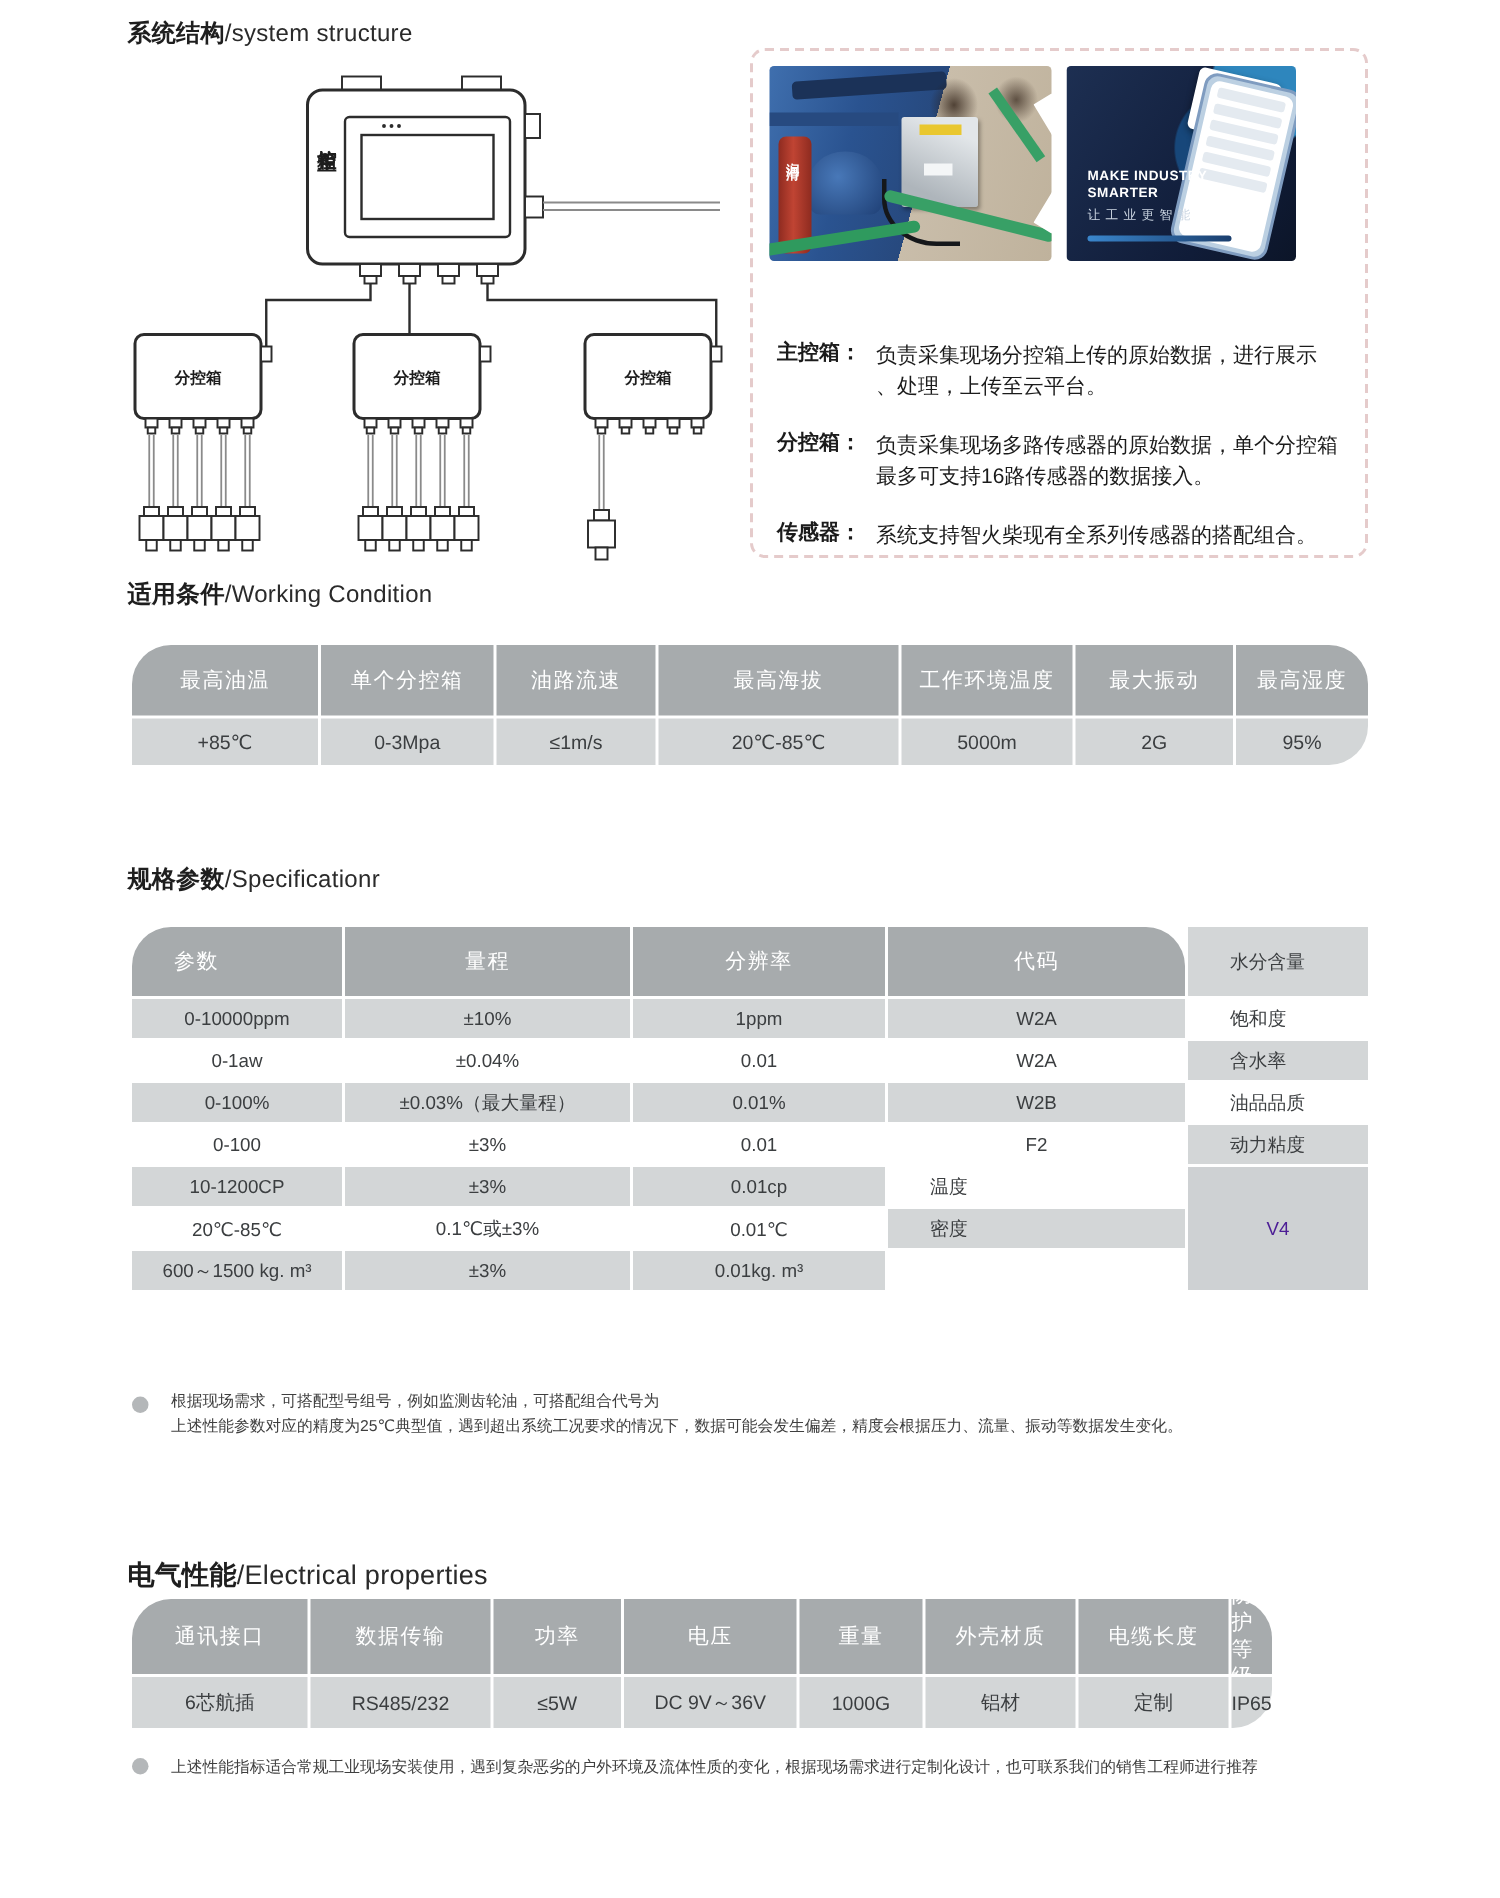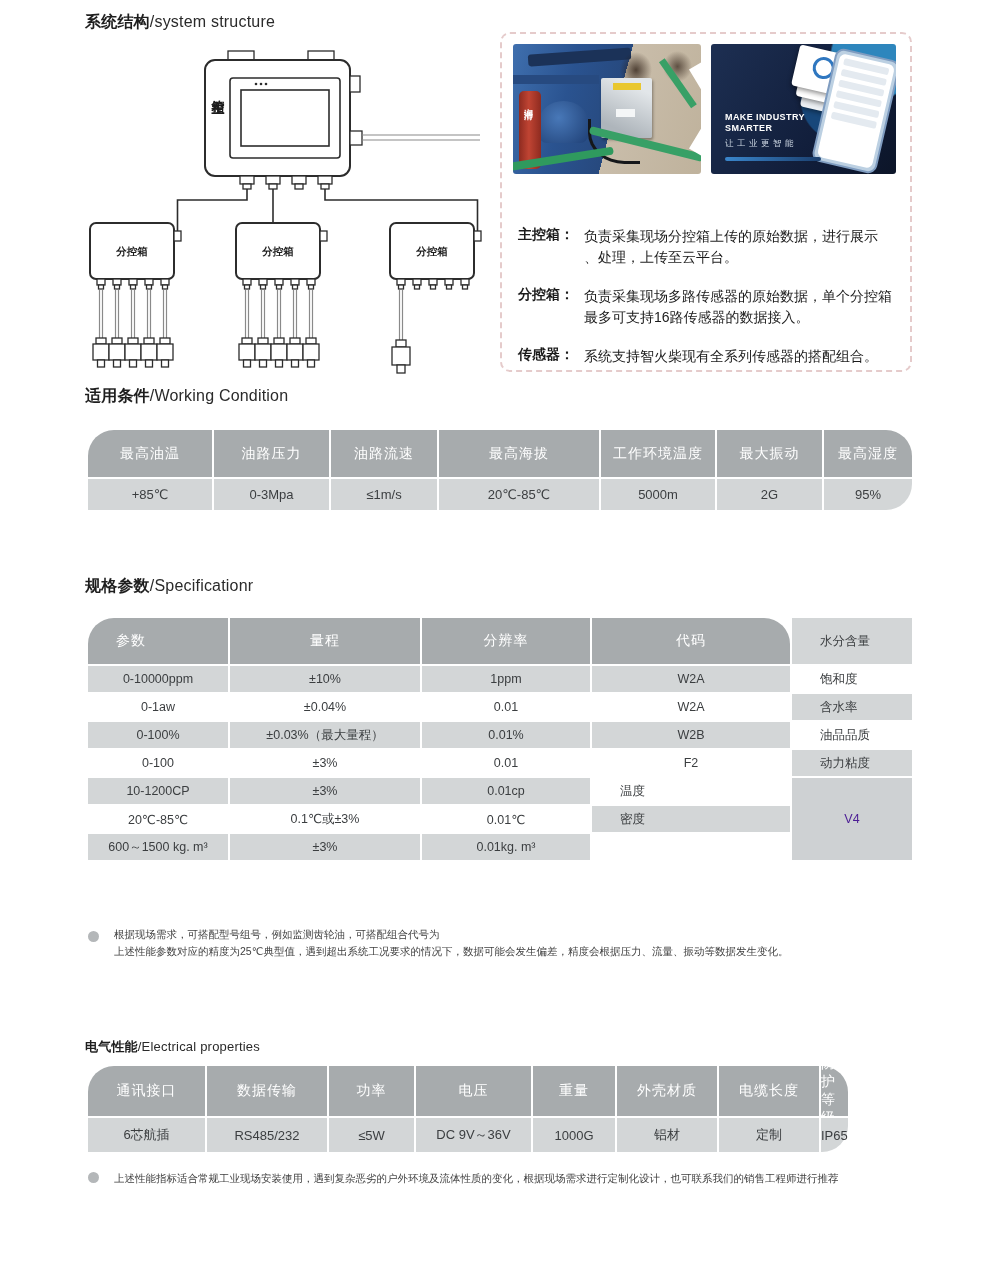--- a/index.html
+++ b/index.html
@@ -4,37 +4,37 @@
 <style>
   html,body{margin:0;padding:0;background:#fff;}
   .page{position:relative;width:1000px;height:1265px;background:#fff;overflow:hidden;
         font-family:"Liberation Sans","DejaVu Sans",sans-serif;color:#222;}
   .abs{position:absolute;}
 
   
   .sec-title{position:absolute;font-size:16px;letter-spacing:.2px;color:#1e1e1e;white-space:nowrap;}
   .sec-title .zh{font-weight:bold;}
   .sec-title .en{font-weight:normal;color:#2a2a2a;}
-  .sec-title.small{font-size:13px;}
+  .sec-title.small{font-size:18px;}
 
   
   .diagram{left:60px;top:38px;width:430px;height:352px;}
   .ln{fill:#fff;stroke:#2c2c2c;stroke-width:2;}
   .ln1{fill:#fff;stroke:#2c2c2c;stroke-width:1.6;}
   .ln2{fill:#fff;stroke:#2c2c2c;stroke-width:1.3;}
   .wire{fill:none;stroke:#2c2c2c;stroke-width:1.6;}
   .cbl{stroke:#8a8a8a;stroke-width:1.2;}
   .dglabel{font-family:"Liberation Sans","DejaVu Sans",sans-serif;font-weight:bold;fill:#1d1d1d;}
 
   
   .panel{left:500px;top:32px;width:412px;height:340px;border:2px dashed #e5cbcb;border-radius:10px;box-sizing:border-box;}
   .photos{position:absolute;left:11px;top:10px;width:390px;height:130px;}
   .photo{position:absolute;top:0;height:130px;overflow:hidden;border-radius:3px;}
   .photo1{left:0;width:188px;background:linear-gradient(105deg,#3f6fae 0%,#2a5390 30%,#27497e 54%,#c9bdaa 54%,#bfb29c 100%);}
-  .photo2{left:198px;width:185px;background:
+  .photo2{left:198px;width:153px;background:
       radial-gradient(circle at 88% 10%,#2e86bd 0 21%,transparent 22%),
       radial-gradient(circle at 72% 42%,#17477a 0 28%,transparent 29%),
       linear-gradient(125deg,#1d2f52,#101c38 70%,#0c1528);}
   .photo1 > div, .photo2 > div{position:absolute;}
   .p1-pipe1{left:8%;top:5%;width:55%;height:9%;background:#1b3258;transform:rotate(-4deg);border-radius:3px;}
   .p1-pipe2{left:0;top:24%;width:46%;height:7%;background:#274a80;}
   .p1-pump{left:14%;top:44%;width:26%;height:32%;background:radial-gradient(circle at 40% 40%,#4878b8,#1f4076);border-radius:50% 50% 8px 8px;}
   .p1-smudge1{left:57%;top:6%;width:17%;height:28%;background:radial-gradient(closest-side,rgba(40,25,15,.75),transparent);}
   .p1-smudge2{left:80%;top:5%;width:15%;height:24%;background:radial-gradient(closest-side,rgba(40,25,15,.65),transparent);}
   .p1-box{left:47%;top:26%;width:27%;height:46%;background:linear-gradient(205deg,#e2e6e9 20%,#aeb5bb 80%);border-radius:2px;box-shadow:1px 2px 3px rgba(0,0,0,.35);}
@@ -262,21 +262,21 @@
       </div>
     </div>
   </div>
 
   <div class="sec-title" style="left:85px;top:386px;">
     <span class="zh">适用条件</span><span class="en">/Working Condition</span>
   </div>
 
   <div class="gtable wtable">
     <div class="th tl">最高油温</div>
-    <div class="th">油路压力</div>
+    <div class="th">单个分控箱</div>
     <div class="th">油路流速</div>
     <div class="th">最高海拔</div>
     <div class="th">工作环境温度</div>
     <div class="th">最大振动</div>
     <div class="th tr">最高湿度</div>
     <div class="td">+85℃</div>
     <div class="td">0-3Mpa</div>
     <div class="td">≤1m/s</div>
     <div class="td">20℃-85℃</div>
     <div class="td">5000m</div>

